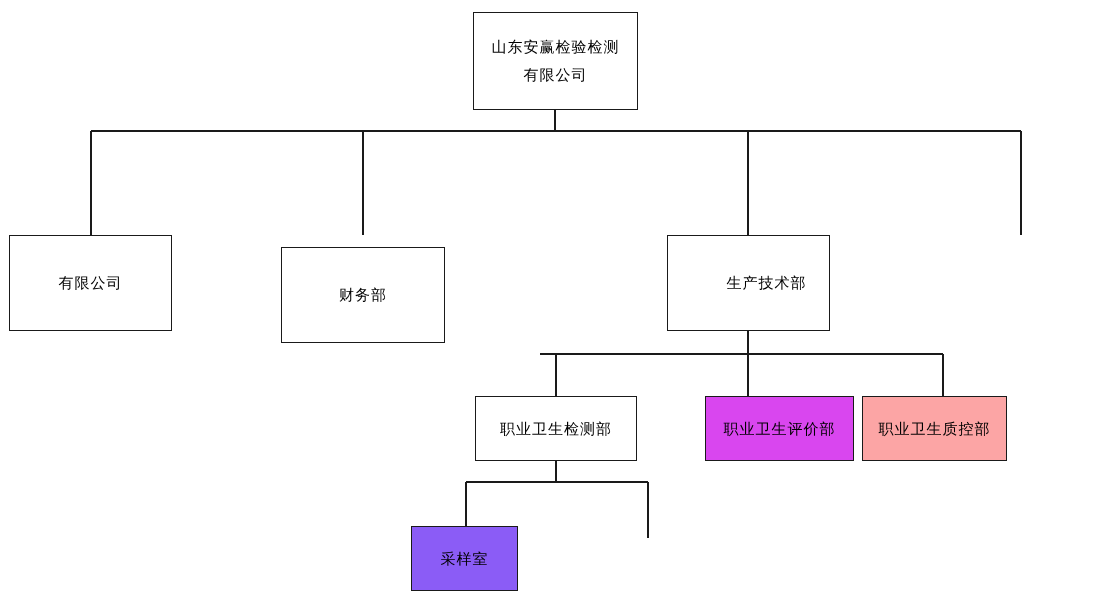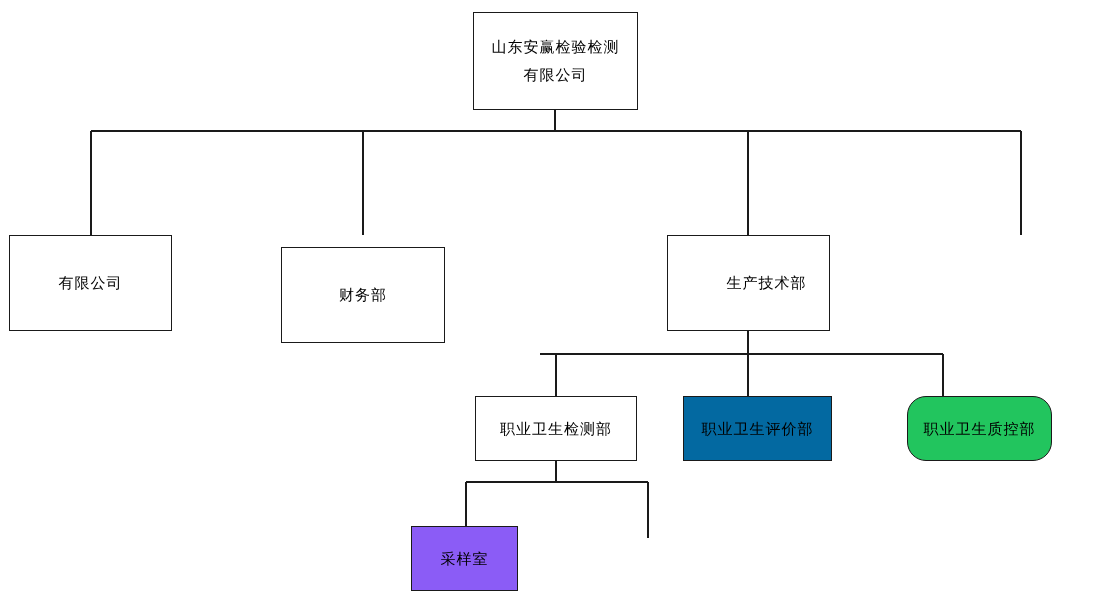--- a/index.html
+++ b/index.html
@@ -92,25 +92,25 @@
 
   <div class="node node-l2" style="left: 667px; top: 235px; width: 163px; height: 96px; border-color: rgb(26, 26, 26); background: rgb(255, 255, 255); color: rgb(0, 0, 0); padding-left: 36px;">
     <span class="node-label">生产技术部</span>
   </div>
 
 
   <div class="node node-l3" style="left: 475px; top: 396px; width: 162px; height: 65px; border-color: rgb(26, 26, 26); background: rgb(255, 255, 255); color: rgb(0, 0, 0);">
     <span class="node-label">职业卫生检测部</span>
   </div>
 
-  <div class="node node-l3" style="left: 683px; top: 396px; width: 149px; height: 65px; border-color: rgb(26, 26, 26); background: #0369a1; color: rgb(0, 0, 0);">
+  <div class="node node-l3" style="left: 705px; top: 396px; width: 149px; height: 65px; border-color: rgb(26, 26, 26); background: #d946ef; color: rgb(0, 0, 0);">
     <span class="node-label">职业卫生评价部</span>
   </div>
 
-  <div class="node node-l3" style="left: 907px; top: 396px; width: 145px; height: 65px; border-color: rgb(26, 26, 26); background: #22c55e; color: rgb(0, 0, 0); border-radius: 19px;">
+  <div class="node node-l3" style="left: 862px; top: 396px; width: 145px; height: 65px; border-color: rgb(26, 26, 26); background: #fca5a5; color: rgb(0, 0, 0);">
     <span class="node-label">职业卫生质控部</span>
   </div>
 
   <div class="node node-l4" style="left: 411px; top: 526px; width: 107px; height: 65px; border-color: rgb(26, 26, 26); background: #8b5cf6; color: rgb(0, 0, 0);">
     <span class="node-label">采样室</span>
   </div>
 
 
 </div>
 

